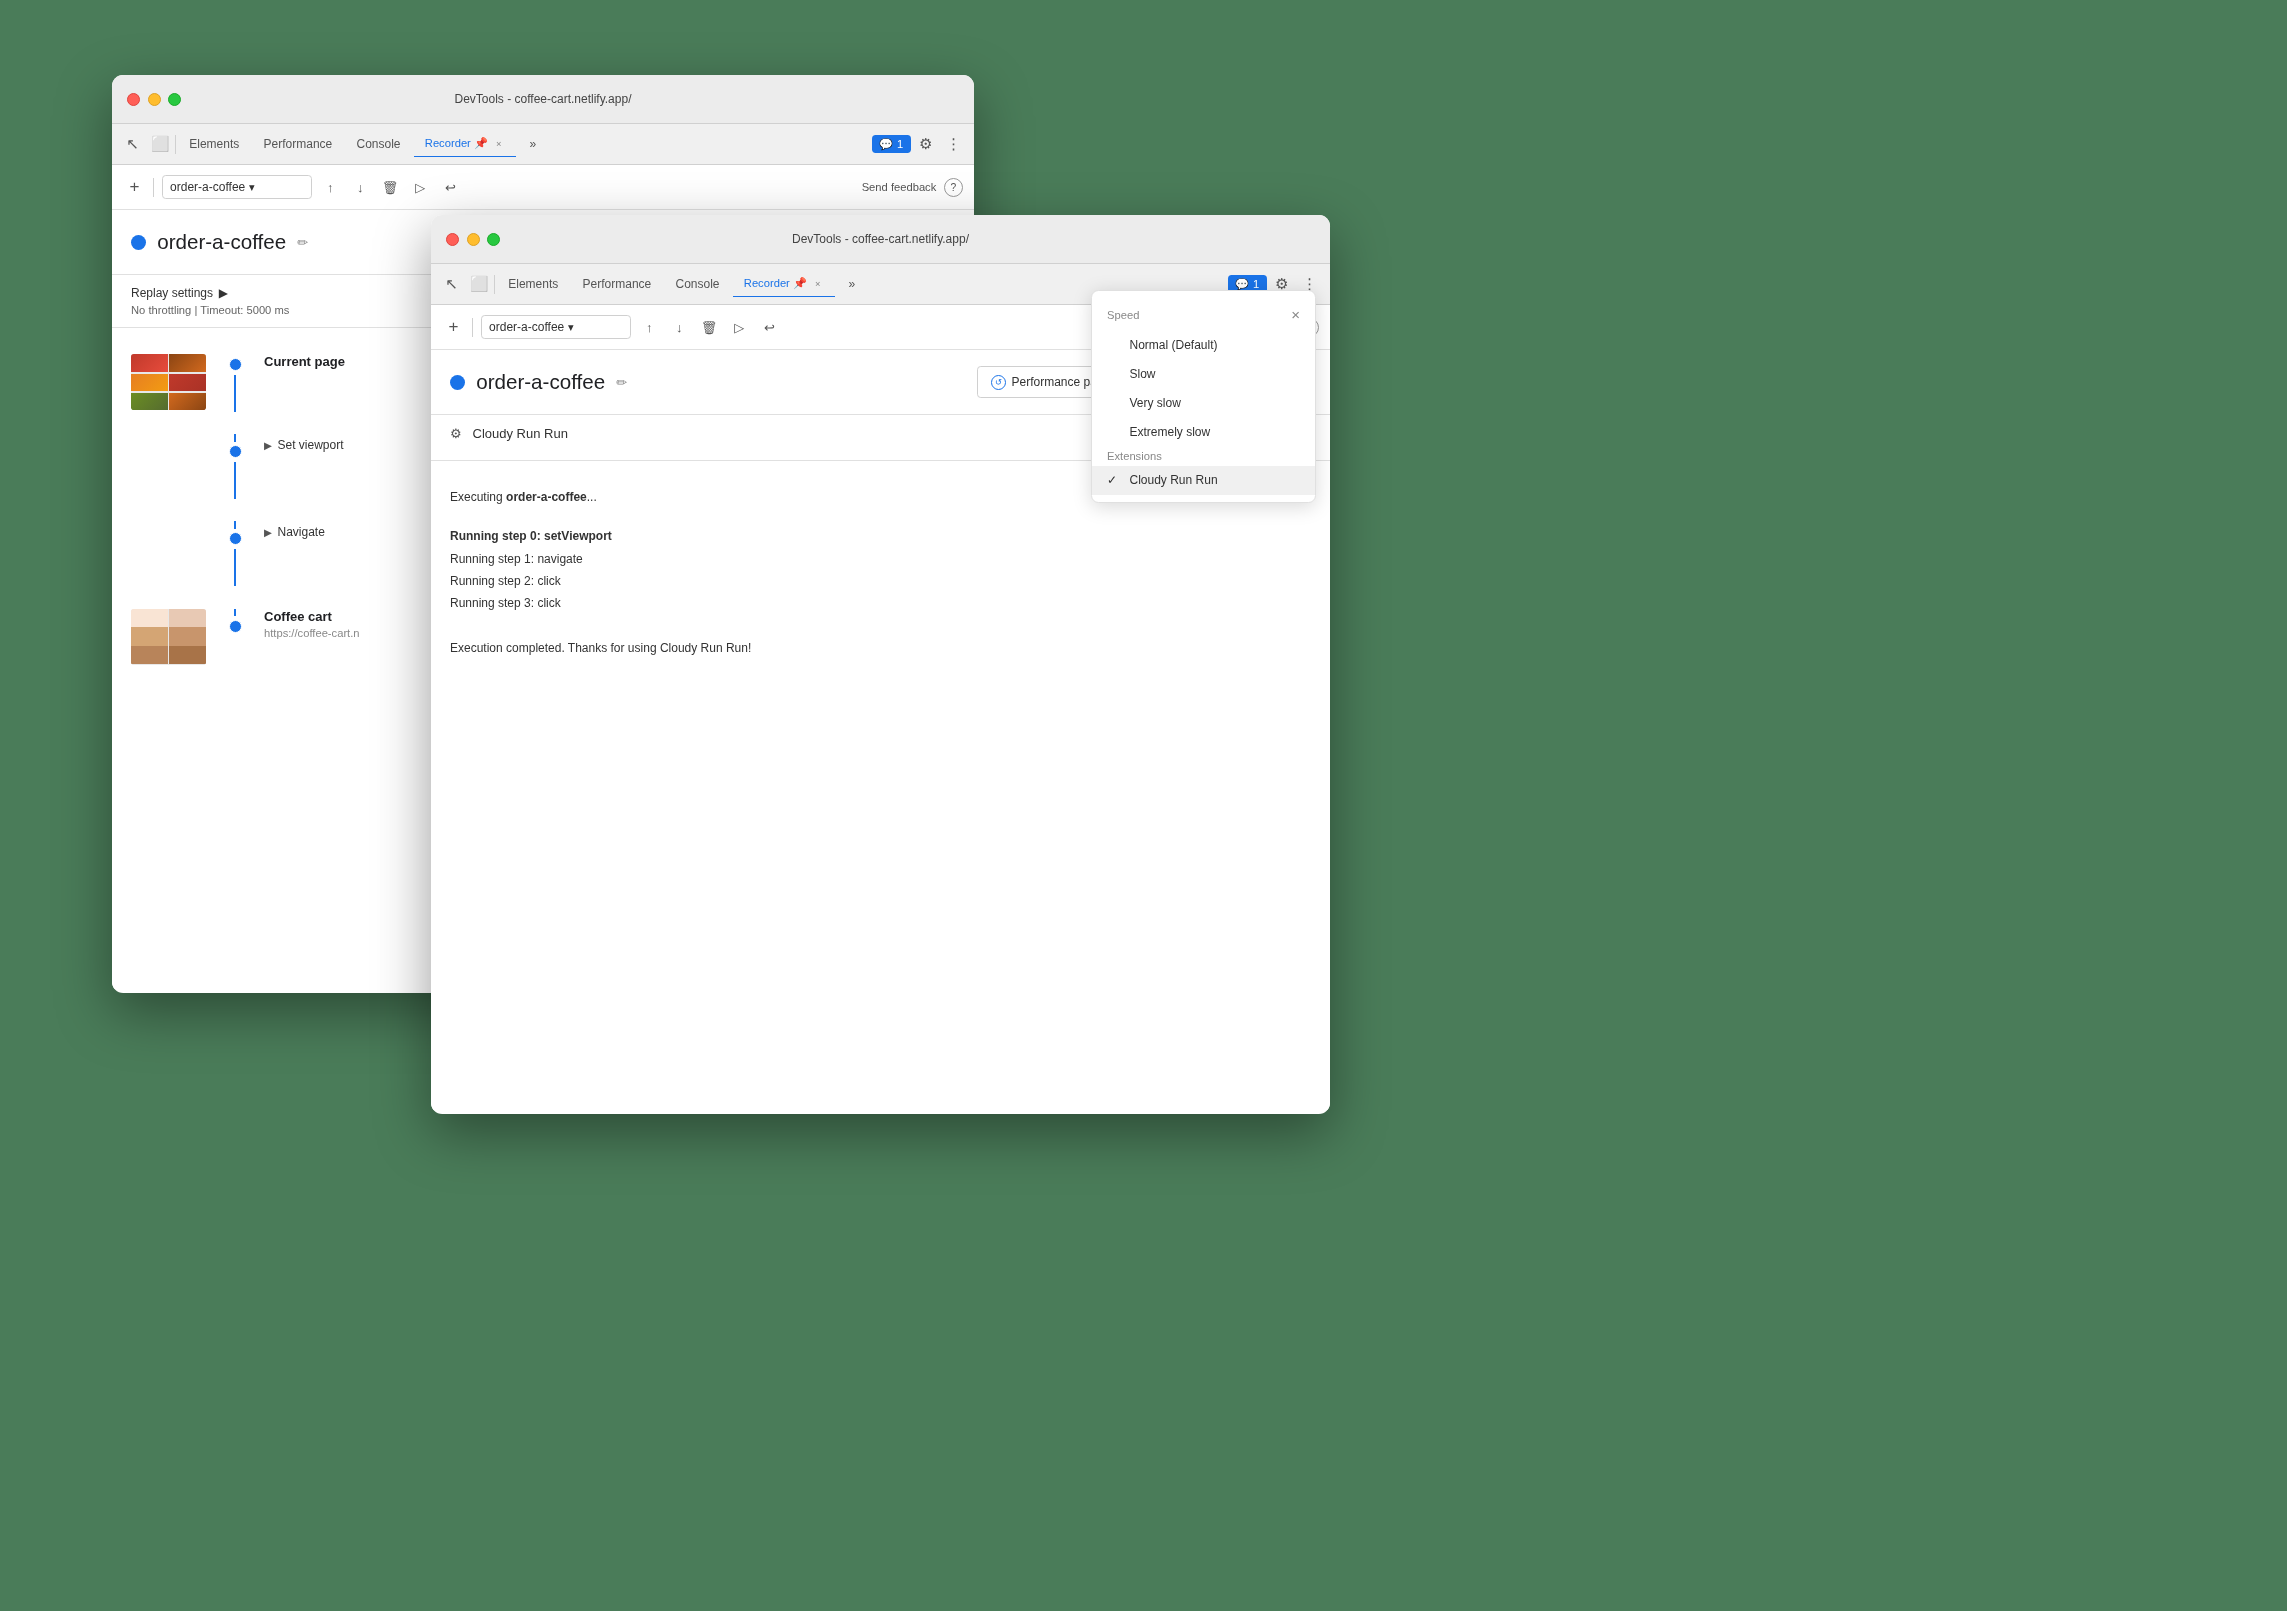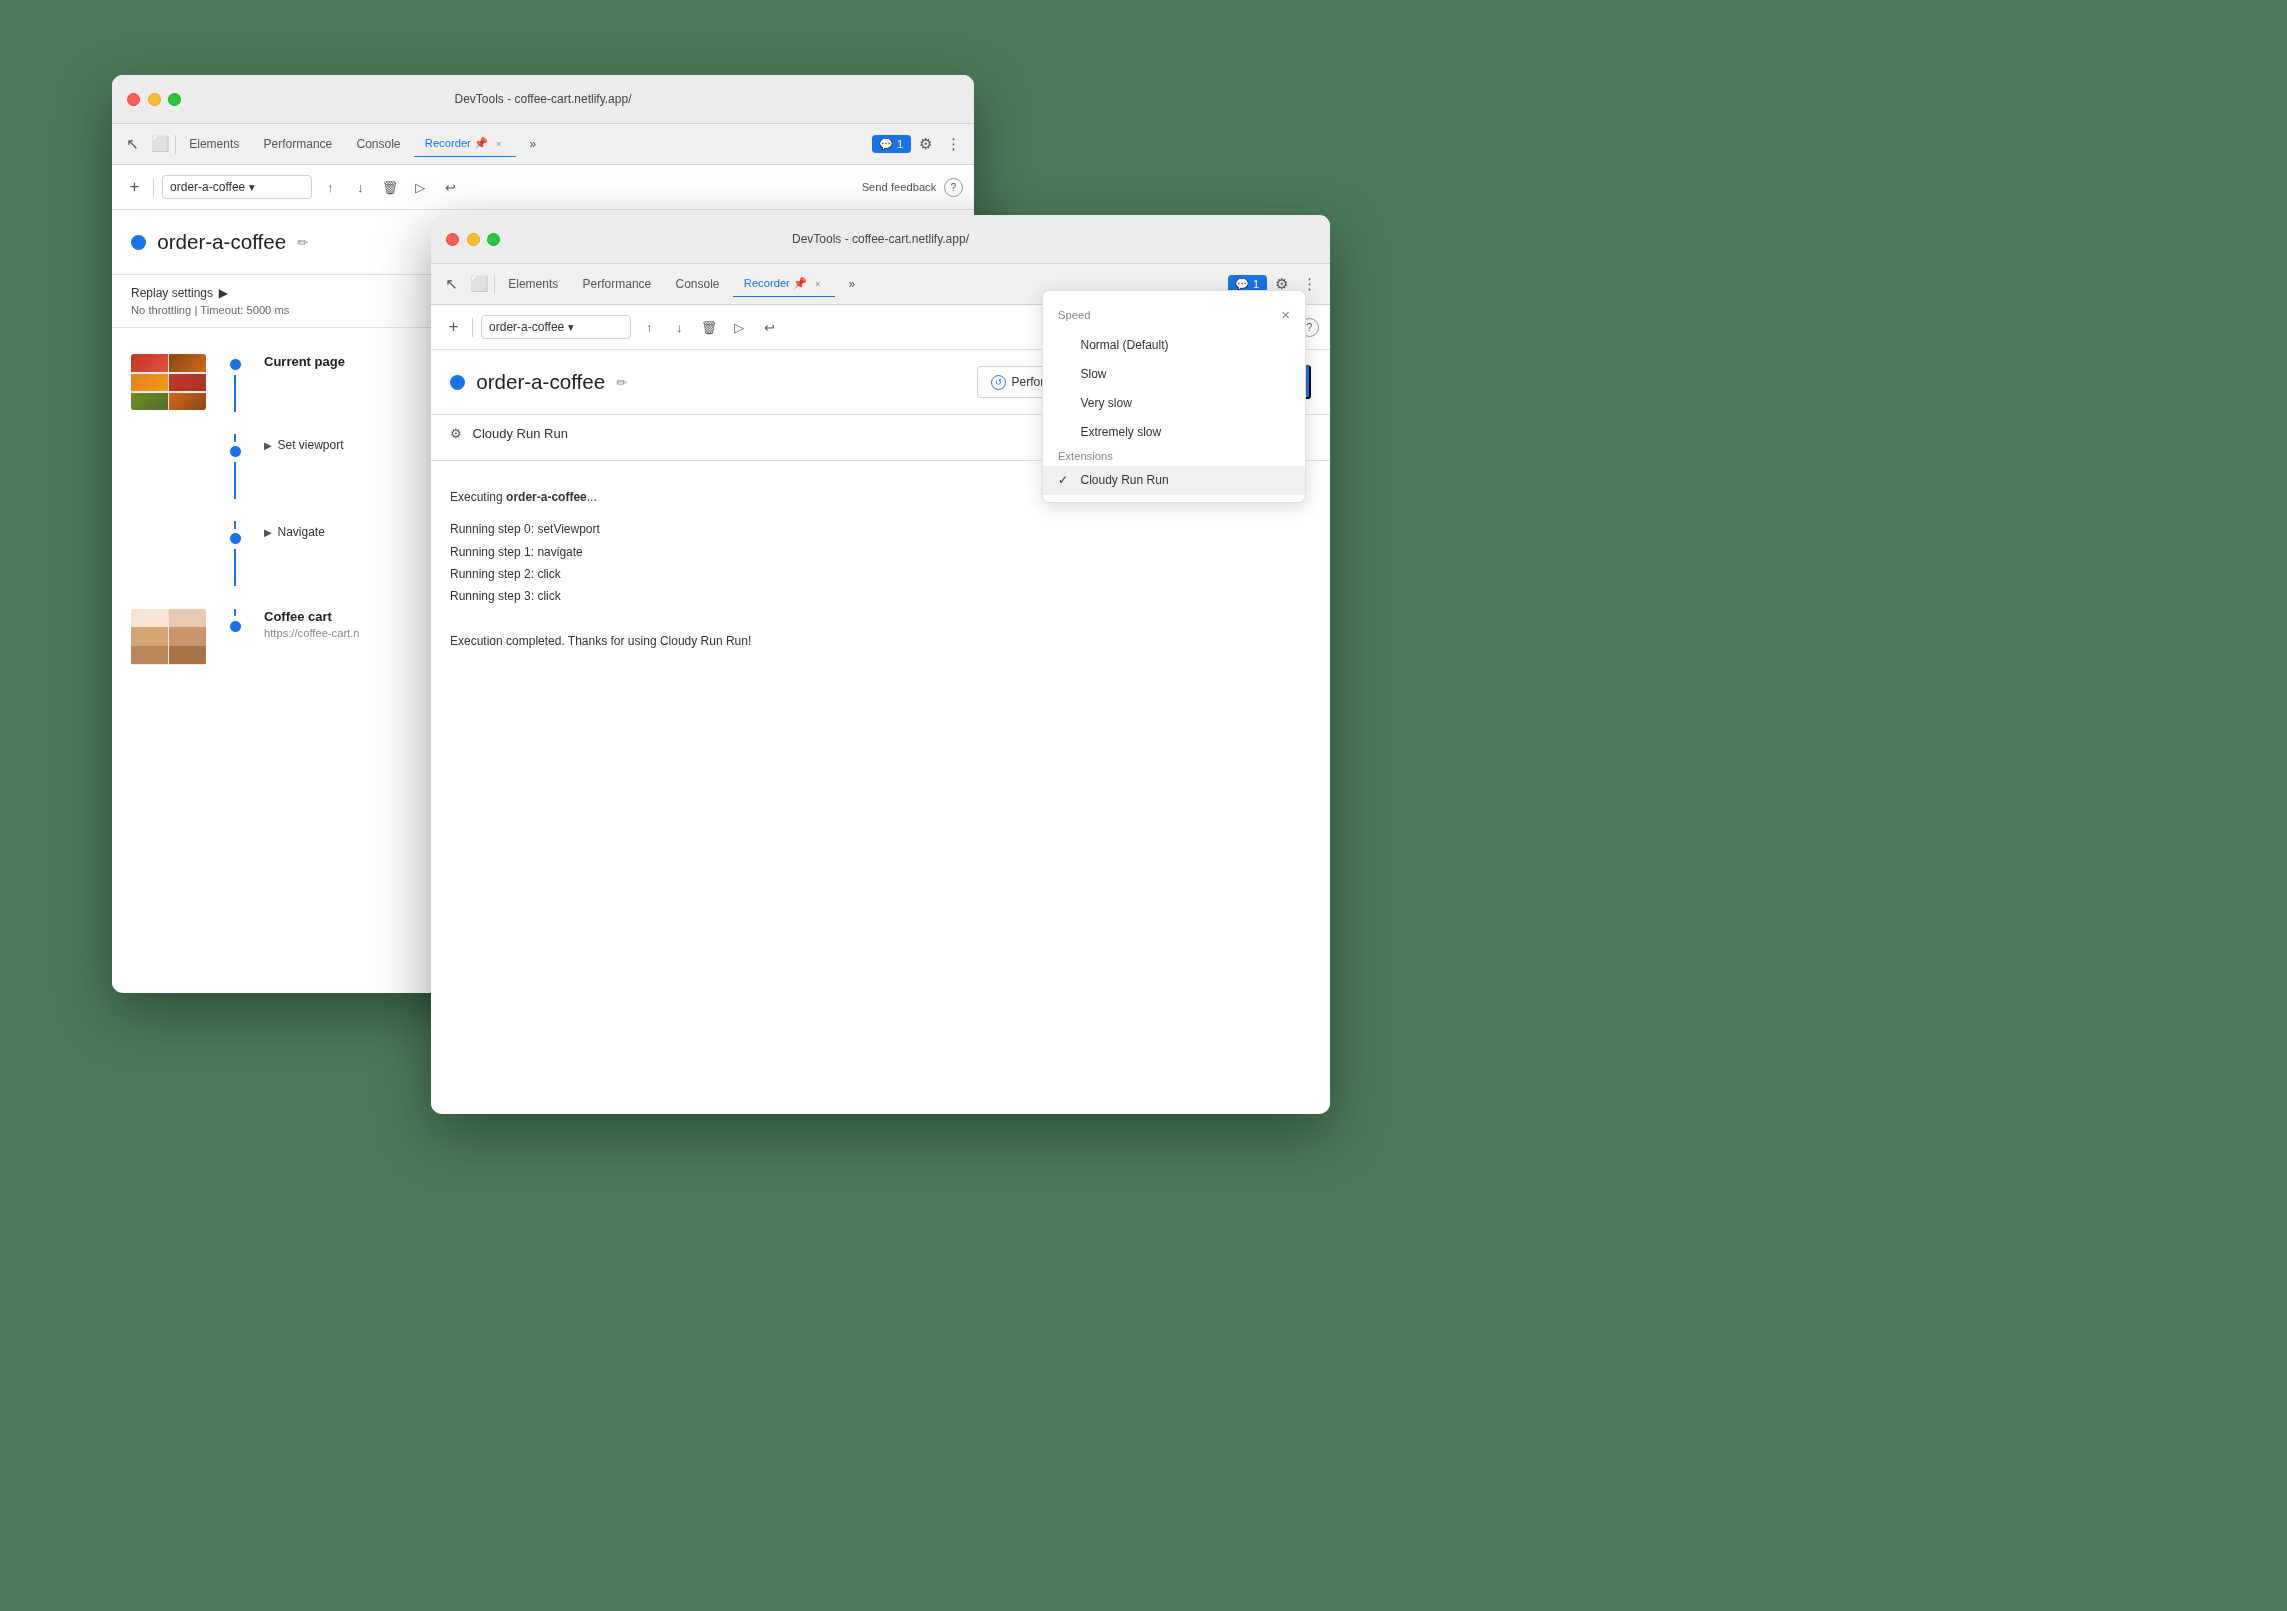--- a/index.html
+++ b/index.html
@@ -424,27 +424,27 @@
       line-height: 1.7;
       color: #333;
     }
 
     .log-line { display: block; margin-bottom: 1.9px; }
     .log-bold { font-weight: 700; }
 
     
     .dropdown-menu {
       position: absolute;
-      right: 24px;
+      right: 14px;
       top: 75px;
       background: white;
       border: 0.9px solid #e0e0e0;
       border-radius: 7.5px;
       box-shadow: 0 3.7px 19px rgba(0,0,0,0.15);
-      width: 264px;
+      width: 225px;
       padding: 7.5px 0;
       z-index: 100;
     }
 
     .dropdown-header {
       display: flex;
       align-items: center;
       justify-content: space-between;
       padding: 7.5px 15px;
     }
@@ -790,21 +790,21 @@
       <div class="cloudy-title-row">
         <span class="gear-icon-sm">⚙</span>
         <span class="cloudy-name">Cloudy Run Run</span>
       </div>
     </div>
 
     <div class="log-content">
       <span class="log-line" style="margin-top:11.2px;">
         Executing <span class="log-bold">order-a-coffee</span>...
       </span>
-      <span class="log-line" style="margin-top:12px;">Running step 0: setViewport</span>
+      <span class="log-line" style="margin-top:19px;font-weight:bold;">Running step 0: setViewport</span>
       <span class="log-line">Running step 1: navigate</span>
       <span class="log-line">Running step 2: click</span>
       <span class="log-line">Running step 3: click</span>
       <span class="log-line" style="margin-top:24px;">Execution completed. Thanks for using Cloudy Run Run!</span>
     </div>
   </div>
 
   <div class="dropdown-menu">
     <div class="dropdown-header">
       <span class="dropdown-section-label" style="padding:0;">Speed</span>

